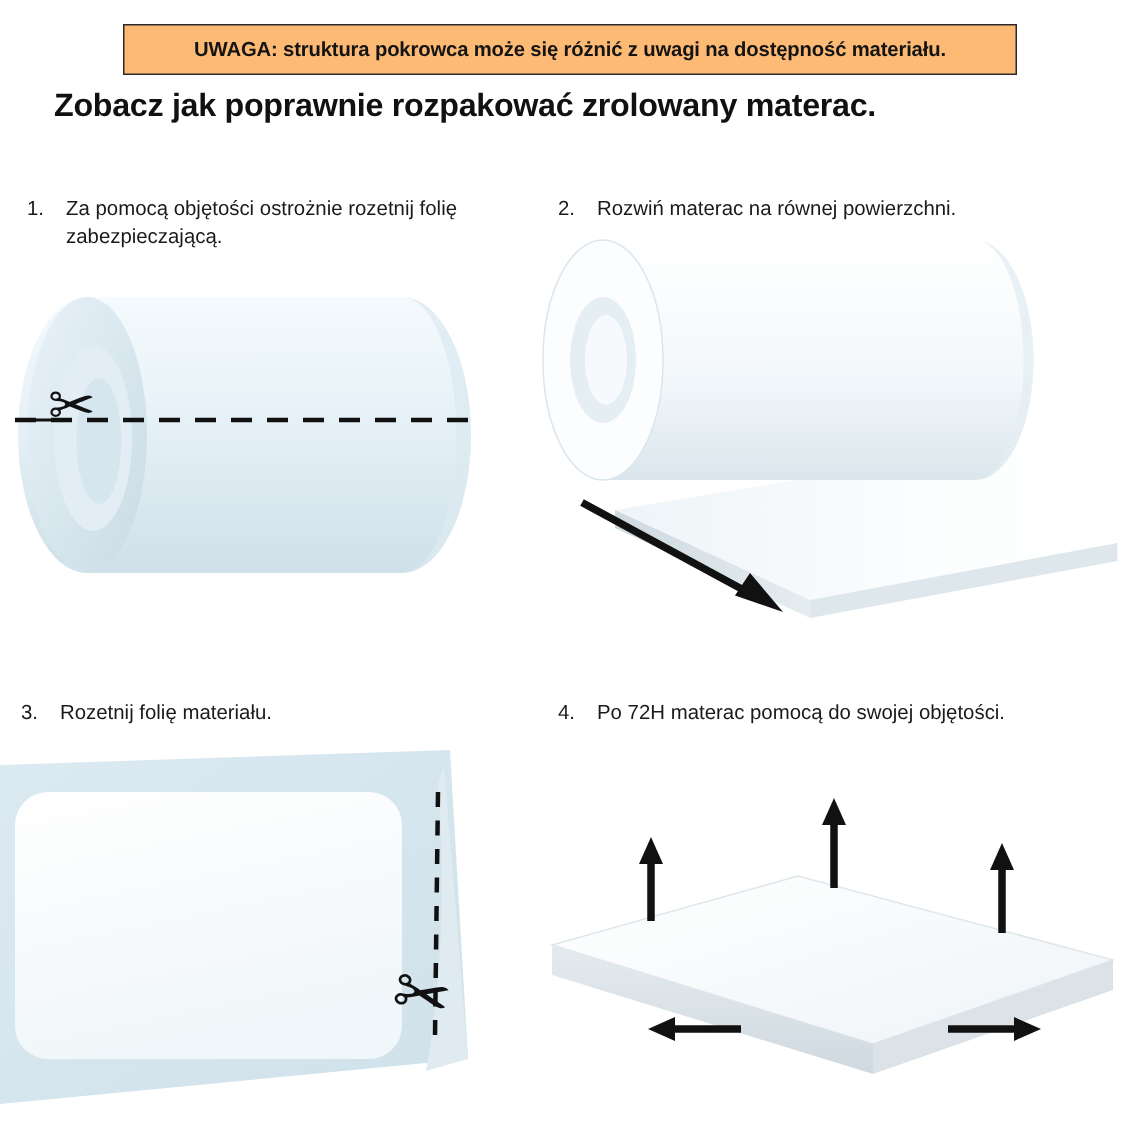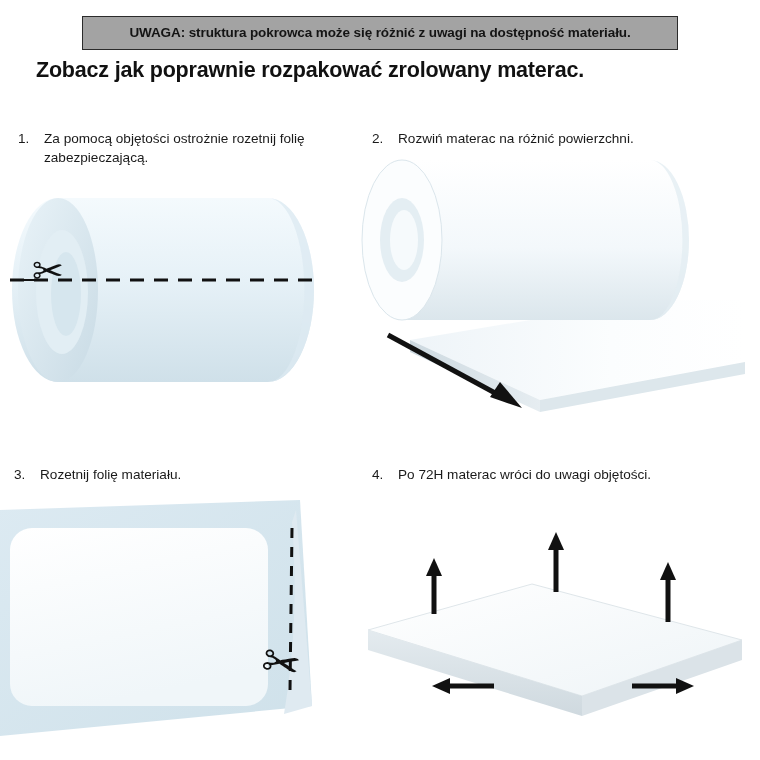--- a/index.html
+++ b/index.html
@@ -17,21 +17,21 @@
   }
 
   
   .notice {
     position: absolute;
     left: 82px;
     top: 16px;
     width: 596px;
     box-sizing: border-box;
     border: 1px solid #2b2b2b;
-    background: #a3a3a3;
+    background: #fdba74;
     text-align: center;
     padding: 8px 6px 9px 6px;
     font-size: 13.5px;
     font-weight: bold;
     letter-spacing: -0.1px;
     color: #141414;
   }
 
   
   .main-title {
@@ -94,31 +94,31 @@
 
 <div class="main-title">Zobacz jak poprawnie rozpakować zrolowany materac.</div>
 
 <div class="step-head" id="step1-head">
   <span class="step-num">1.</span>
   <span class="step-text">Za pomocą objętości ostrożnie rozetnij folię zabezpieczającą.</span>
 </div>
 
 <div class="step-head" id="step2-head">
   <span class="step-num">2.</span>
-  <span class="step-text">Rozwiń materac na różnić powierzchni.</span>
+  <span class="step-text">Rozwiń materac na równej powierzchni.</span>
 </div>
 
 <div class="step-head" id="step3-head">
   <span class="step-num">3.</span>
   <span class="step-text">Rozetnij folię materiału.</span>
 </div>
 
 <div class="step-head" id="step4-head">
   <span class="step-num">4.</span>
-  <span class="step-text">Po 72H materac wróci do uwagi objętości.</span>
+  <span class="step-text">Po 72H materac pomocą do swojej objętości.</span>
 </div>
 
 <div class="panel" id="panel1">
   <svg width="330" height="230" viewBox="0 0 330 230">
     <defs>
       <linearGradient id="rollBody" x1="0" y1="0" x2="0" y2="1">
         <stop offset="0%" stop-color="#f4fafd"></stop>
         <stop offset="45%" stop-color="#e6f1f7"></stop>
         <stop offset="100%" stop-color="#cfe0e9"></stop>
       </linearGradient>

